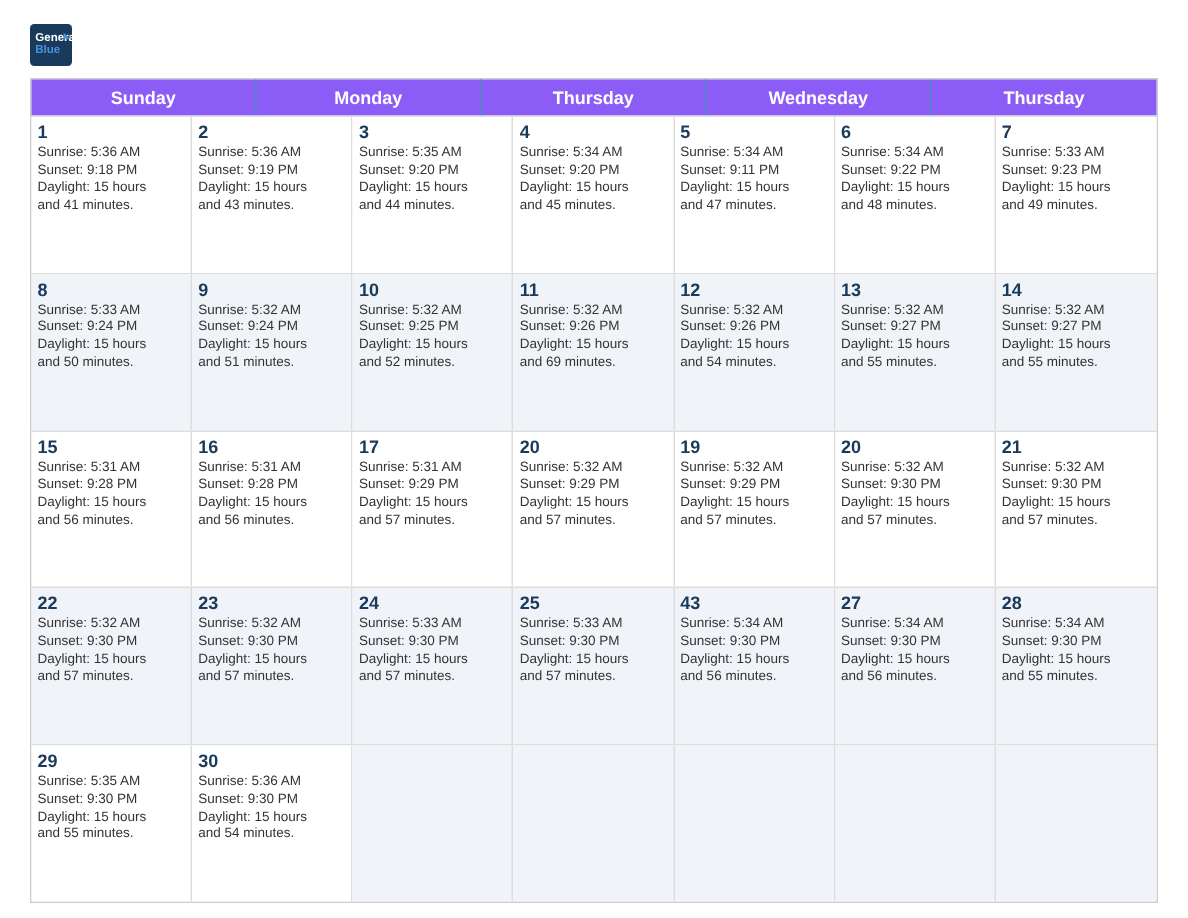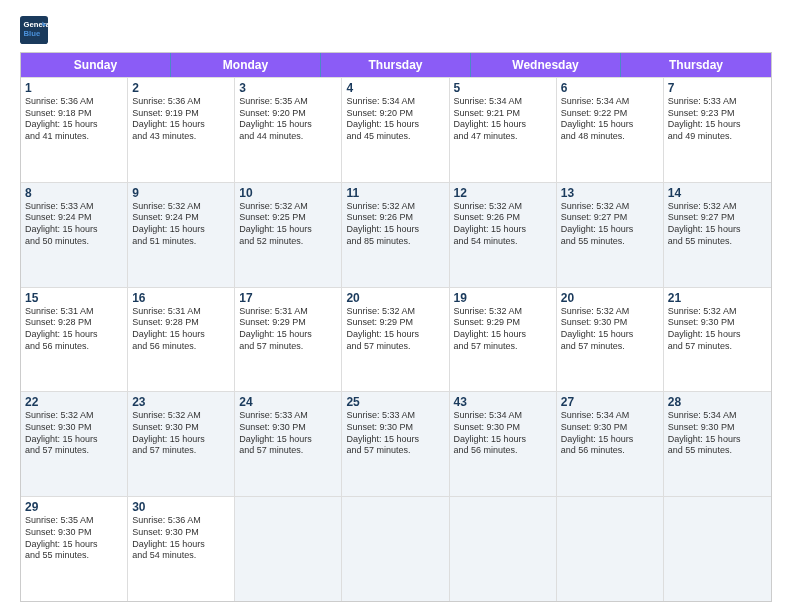--- a/index.html
+++ b/index.html
@@ -158,21 +158,21 @@
           <div class="cal-cell">
             <div class="day-num">4</div>
             <div class="cell-line">Sunrise: 5:34 AM</div>
             <div class="cell-line">Sunset: 9:20 PM</div>
             <div class="cell-line">Daylight: 15 hours</div>
             <div class="cell-line">and 45 minutes.</div>
           </div>
           <div class="cal-cell">
             <div class="day-num">5</div>
             <div class="cell-line">Sunrise: 5:34 AM</div>
-            <div class="cell-line">Sunset: 9:21 PM</div>
+            <div class="cell-line">Sunset: 9:11 PM</div>
             <div class="cell-line">Daylight: 15 hours</div>
             <div class="cell-line">and 47 minutes.</div>
           </div>
           <div class="cal-cell">
             <div class="day-num">6</div>
             <div class="cell-line">Sunrise: 5:34 AM</div>
             <div class="cell-line">Sunset: 9:22 PM</div>
             <div class="cell-line">Daylight: 15 hours</div>
             <div class="cell-line">and 48 minutes.</div>
           </div>
@@ -204,21 +204,21 @@
             <div class="cell-line">Sunrise: 5:32 AM</div>
             <div class="cell-line">Sunset: 9:25 PM</div>
             <div class="cell-line">Daylight: 15 hours</div>
             <div class="cell-line">and 52 minutes.</div>
           </div>
           <div class="cal-cell row-shade">
             <div class="day-num">11</div>
             <div class="cell-line">Sunrise: 5:32 AM</div>
             <div class="cell-line">Sunset: 9:26 PM</div>
             <div class="cell-line">Daylight: 15 hours</div>
-            <div class="cell-line">and 85 minutes.</div>
+            <div class="cell-line">and 69 minutes.</div>
           </div>
           <div class="cal-cell row-shade">
             <div class="day-num">12</div>
             <div class="cell-line">Sunrise: 5:32 AM</div>
             <div class="cell-line">Sunset: 9:26 PM</div>
             <div class="cell-line">Daylight: 15 hours</div>
             <div class="cell-line">and 54 minutes.</div>
           </div>
           <div class="cal-cell row-shade">
             <div class="day-num">13</div>

